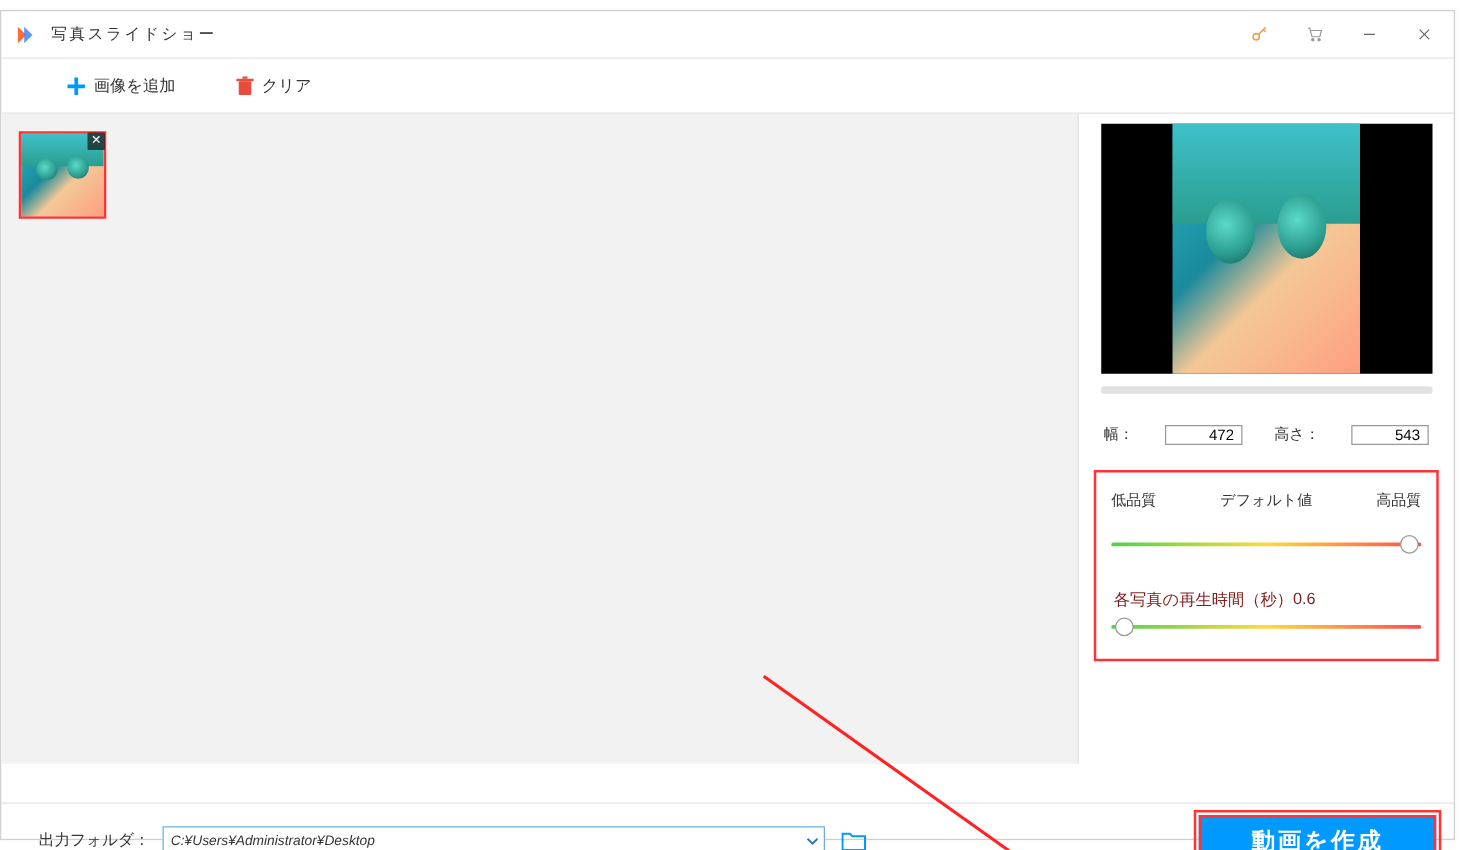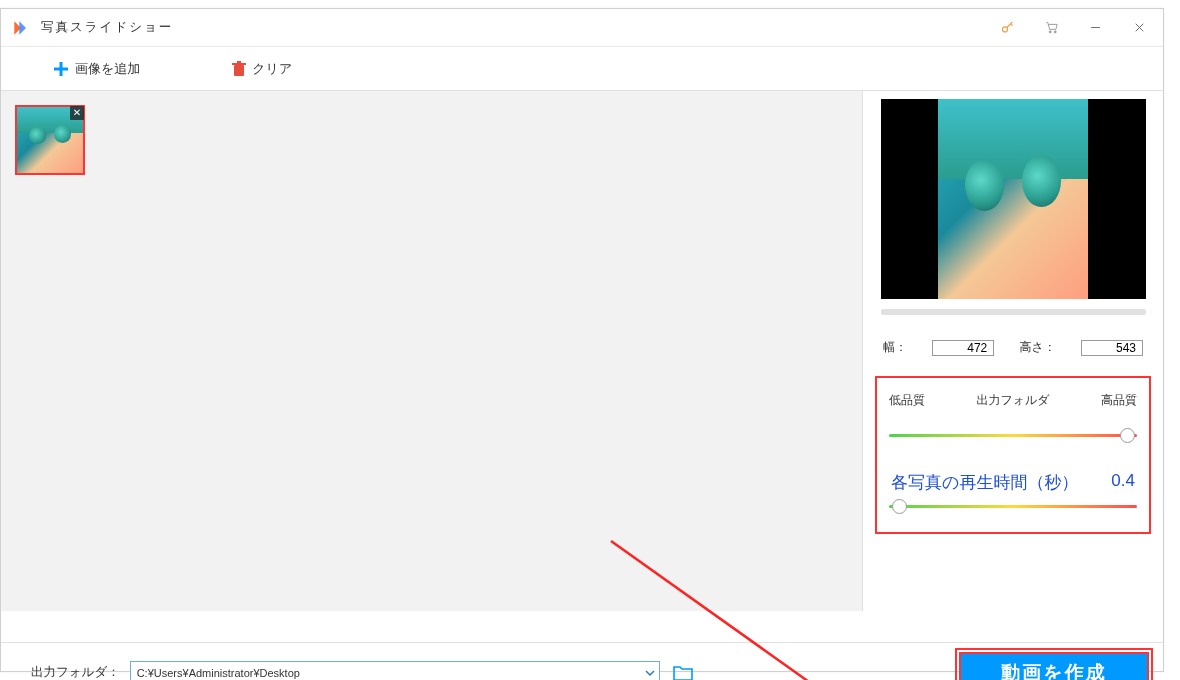--- a/index.html
+++ b/index.html
@@ -4,42 +4,42 @@
 <style>
 *{box-sizing:border-box;margin:0;padding:0;font-family:"Meiryo","MS PGothic",sans-serif;}
 body{background:#fff;width:1180px;height:680px;overflow:hidden;}
 .window{position:absolute;left:0;top:8px;width:1164px;height:664px;border:1px solid #d0d0d0;background:#fff;box-shadow:0 0 3px rgba(0,0,0,0.06);}
 .titlebar{height:38px;display:flex;align-items:center;border-bottom:1px solid #e8e8e8;padding:0 2px 0 10px;}
 .logo{width:20px;height:20px;margin-right:10px;}
 .title{font-size:12.5px;color:#333;letter-spacing:2px;}
 .titlebar-spacer{flex:1}
 .tbtn{width:44px;height:38px;display:flex;align-items:center;justify-content:center;cursor:pointer;}
 .tbtn svg{width:15px;height:15px;}
-.toolbar{height:44px;display:flex;align-items:center;border-bottom:1px solid #e1e1e1;padding-left:52px;gap:92px;}
+.toolbar{height:44px;display:flex;align-items:center;border-bottom:1px solid #e1e1e1;padding-left:52px;gap:49px;}
 .toolbtn{display:flex;align-items:center;gap:6px;font-size:13px;color:#333;cursor:pointer;}
 .body{position:relative;display:flex;height:calc(100% - 38px - 44px - 60px);}
 .gallery{flex:1;background:#f2f2f2;border-right:1px solid #e1e1e1;position:relative;padding:14px;}
 .thumb-wrap{width:70px;height:70px;border:2px solid #ff3333;position:relative;}
 .thumb-x{position:absolute;top:-1px;right:-1px;width:14px;height:14px;background:rgba(30,30,30,.75);color:#fff;font-size:10px;line-height:14px;text-align:center;cursor:pointer;border-radius:1px;}
 .sidepanel{width:300px;padding:8px 12px 0 12px;display:flex;flex-direction:column;}
 .preview{width:265px;height:200px;background:#000;display:flex;align-items:center;justify-content:center;margin:0 auto;}
 .track{width:265px;height:6px;background:#e1e1e1;margin:10px auto 24px auto;border-radius:2px;}
 .dims{display:flex;align-items:center;justify-content:space-between;font-size:12px;color:#333;margin:0 8px 20px 8px;}
 .dim-input{width:62px;height:16px;border:1px solid #999;text-align:right;padding-right:6px;font-size:12px;}
 .redbox{border:2px solid #ff3333;padding:14px 12px 18px 12px;margin:0 0 0 0;}
 .quality-labels{display:flex;justify-content:space-between;font-size:12px;color:#333;margin-bottom:20px;}
 .slider{position:relative;height:14px;margin-bottom:28px;}
 .slider-track{position:absolute;top:5px;left:0;right:0;height:3px;border-radius:2px;}
 .slider-grad{background:linear-gradient(90deg,#4dd34d 0%,#ffd93d 50%,#ff4d4d 100%);}
 .slider-thumb{position:absolute;top:-1px;width:15px;height:15px;border:1px solid #999;border-radius:50%;background:#fff;cursor:pointer;}
-.duration-row{display:flex;justify-content:space-between;font-size:17px;color:#1d4ed8;margin-bottom:6px;padding:0 2px;}
+.duration-row{display:flex;font-size:13px;color:#7f1d1d;margin-bottom:6px;padding:0 2px;}
 .bottombar{height:60px;border-top:1px solid #e1e1e1;display:flex;align-items:center;padding:0 14px 0 30px;margin-top:31px;}
 .outlabel{font-size:12.5px;color:#333;margin-right:10px;}
 .outpath{flex:0 0 530px;height:24px;border:1px solid #6faedc;display:flex;align-items:center;padding:0 4px 0 6px;font-size:11px;color:#333;background:#fff;}
-.outpath-text{flex:1;white-space:nowrap;overflow:hidden;}
+.outpath-text{flex:1;white-space:nowrap;overflow:hidden;font-style:italic;}
 .dropdown-arrow{width:10px;height:10px;}
 .folder-btn{width:22px;height:22px;margin-left:12px;display:flex;align-items:center;justify-content:center;cursor:pointer;}
 .bottombar-spacer{flex:1}
 .create-btn{width:190px;height:42px;background:#0099ff;color:#fff;font-size:19px;letter-spacing:2px;display:flex;align-items:center;justify-content:center;cursor:pointer;border:2px solid #ff3333;outline:2px solid #ff3333;outline-offset:2px;font-weight:bold;}
 .arrow-overlay{position:absolute;left:600px;top:440px;width:290px;height:210px;pointer-events:none;z-index:10;}
 .anime-face{width:100%;height:100%;background:linear-gradient(135deg,#2bb8c4 0%,#1a8a9c 40%,#f4c896 60%,#ff9e80 100%);position:relative;overflow:hidden;}
 .anime-eye{position:absolute;width:26%;height:26%;background:radial-gradient(circle at 40% 40%,#5dd9c9 0%,#2a9d8f 60%,#1a5f5a 100%);border-radius:50%;}
 .anime-eye.l{top:30%;left:18%;}
 .anime-eye.r{top:28%;right:18%;}
 .anime-hair{position:absolute;top:0;left:0;right:0;height:40%;background:linear-gradient(180deg,#3fc1c9 0%,#2a9d8f 100%);}
@@ -126,30 +126,30 @@
       <div class="dims">
         <span>幅：</span>
         <input class="dim-input" value="472" style="">
         <span>高さ：</span>
         <input class="dim-input" value="543" style="">
       </div>
 
       <div class="redbox">
         <div class="quality-labels">
           <span>低品質</span>
-          <span>出力フォルダ</span>
+          <span>デフォルト値</span>
           <span>高品質</span>
         </div>
         <div class="slider">
           <div class="slider-track slider-grad"></div>
           <div class="slider-thumb" id="q-thumb" style="left: calc(96% - 7px);"></div>
         </div>
         <div class="duration-row">
           <span>各写真の再生時間（秒）</span>
-          <span>0.4</span>
+          <span>0.6</span>
         </div>
         <div class="slider" style="margin-bottom:0">
           <div class="slider-track slider-grad"></div>
           <div class="slider-thumb" id="d-thumb" style="left: calc(4% - 7px);"></div>
         </div>
       </div>
     </div>
 
     <svg class="arrow-overlay" viewBox="0 0 290 210">
       <defs>

